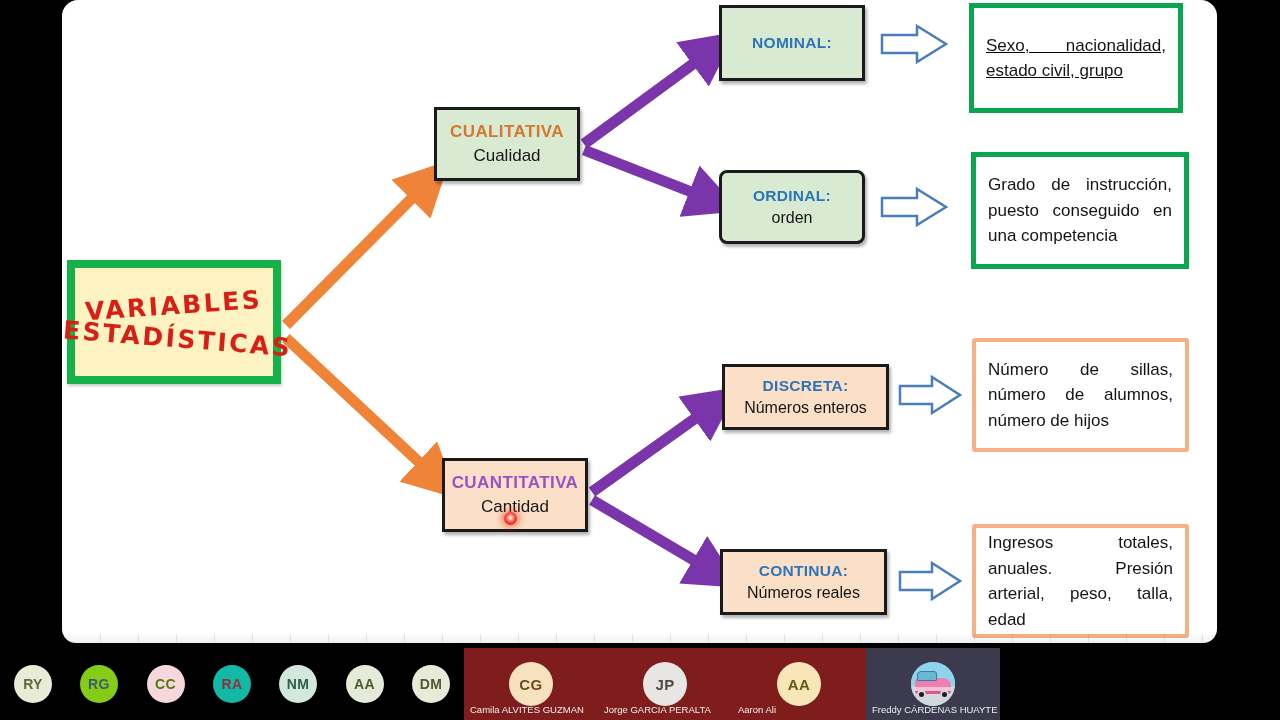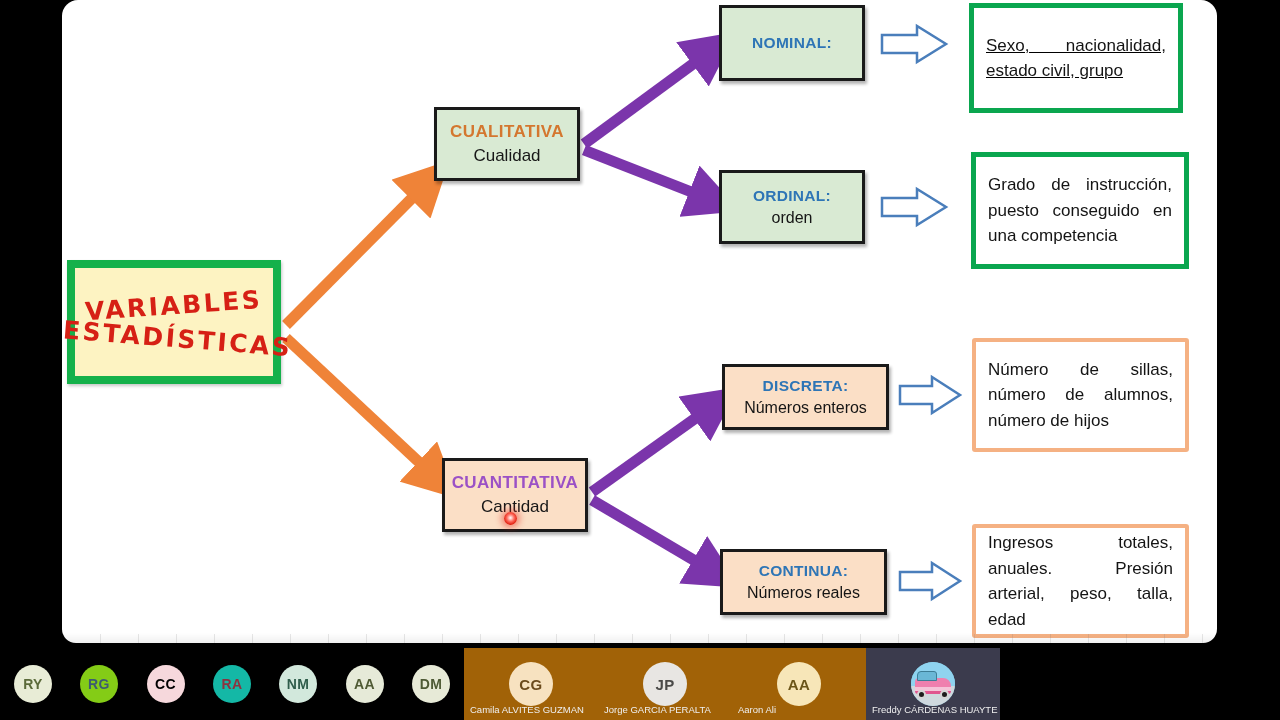--- a/index.html
+++ b/index.html
@@ -114,21 +114,21 @@
   
   #filmstrip {
     position: absolute; left: 0; bottom: 0; width: 1280px; height: 72px;
     display: flex;
   }
   .tile {
     position: relative; height: 72px; flex: 0 0 auto;
     display: flex; align-items: center; justify-content: center;
     background: #000000;
   }
-  .tile.dark-panel { background: #a16207; }
+  .tile.dark-panel { background: #7f1d1d; }
   .tile.highlight  { background: #3b3b4d; }
   .avatar {
     width: 38px; height: 38px; border-radius: 50%;
     display: flex; align-items: center; justify-content: center;
     font-size: 14px; font-weight: 600; letter-spacing: .4px;
     color: #3a3a2e;
     font-family: "Liberation Sans", sans-serif;
   }
   .avatar.big { width: 44px; height: 44px; font-size: 15px; }
   .tile .name {
@@ -212,21 +212,21 @@
         <div class="sub">Cantidad</div>
       </div>
 
       <div class="node leaf-box" id="box-nominal" style="background: rgb(217, 234, 211);">
         <div class="head">NOMINAL:</div>
       </div>
       <div class="detail-box green-border" id="detail-nominal" style="border-color: rgb(10, 166, 79); text-decoration: underline;">
         <p>Sexo, nacionalidad, estado civil, grupo</p>
       </div>
 
-      <div class="node leaf-box" id="box-ordinal" style="background: rgb(217, 234, 211);">
+      <div class="node leaf-box" id="box-ordinal" style="background: rgb(217, 234, 211); border-radius: 8px;">
         <div class="head">ORDINAL:</div>
         <div class="sub">orden</div>
       </div>
       <div class="detail-box green-border" id="detail-ordinal" style="border-color: rgb(10, 166, 79);">
         <p>Grado de instrucción, puesto conseguido en una competencia</p>
       </div>
 
       <div class="node leaf-box" id="box-discreta" style="background: rgb(251, 223, 198);">
         <div class="head">DISCRETA:</div>
         <div class="sub">Números enteros</div>
@@ -251,21 +251,21 @@
   </div>
 
   <div id="filmstrip">
       <div class="tile" style="width: 66px;">
         <div class="avatar" style="background: rgb(232, 236, 214); color: rgb(91, 106, 58);">RY</div>
       </div>
       <div class="tile" style="width: 66px;">
         <div class="avatar" style="background: #84cc16; color: rgb(61, 90, 114); text-align: center;">RG</div>
       </div>
       <div class="tile" style="width: 67px;">
-        <div class="avatar" style="background: rgb(246, 216, 220); color: #000000;">CC</div>
+        <div class="avatar" style="background: rgb(246, 216, 220); color: #4d7c0f;">CC</div>
       </div>
       <div class="tile" style="width: 66px;">
         <div class="avatar" style="background: #14b8a6; color: rgb(140, 50, 64);">RA</div>
       </div>
       <div class="tile" style="width: 66px;">
         <div class="avatar" style="background: rgb(210, 232, 220); color: rgb(47, 93, 75);">NM</div>
       </div>
       <div class="tile" style="width: 67px;">
         <div class="avatar" style="background: rgb(230, 234, 216); color: rgb(79, 90, 52);">AA</div>
       </div>

